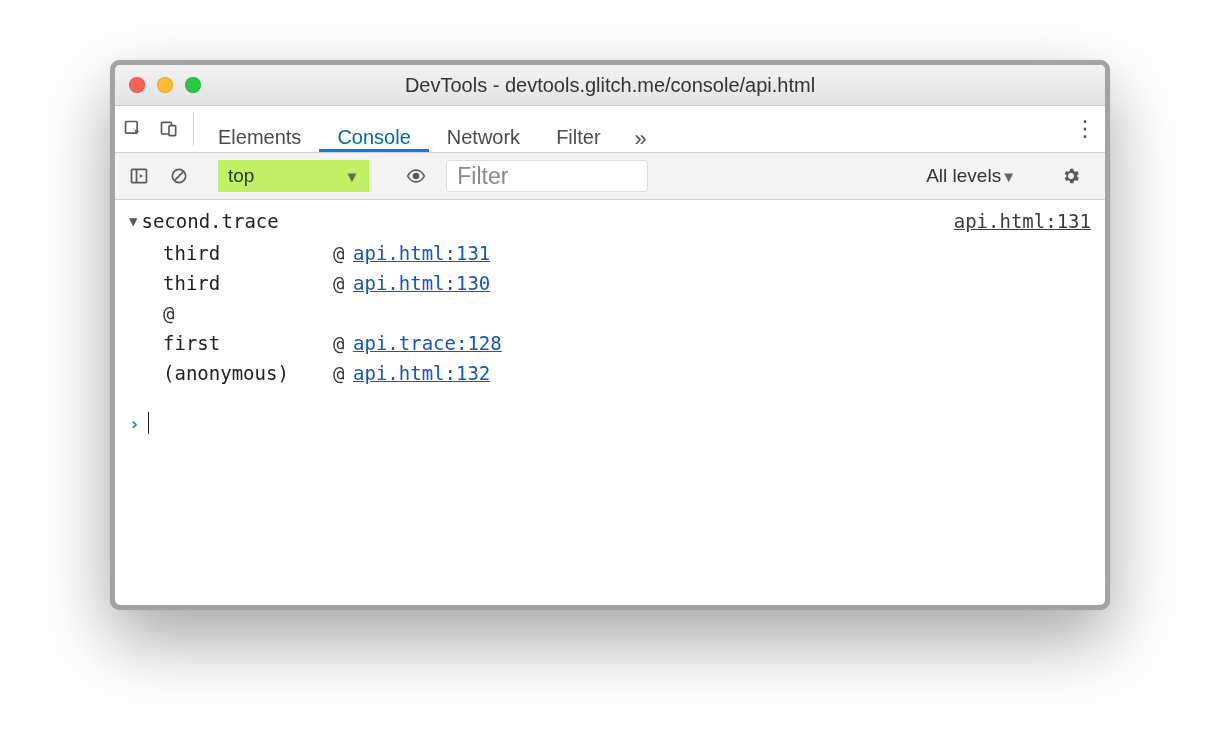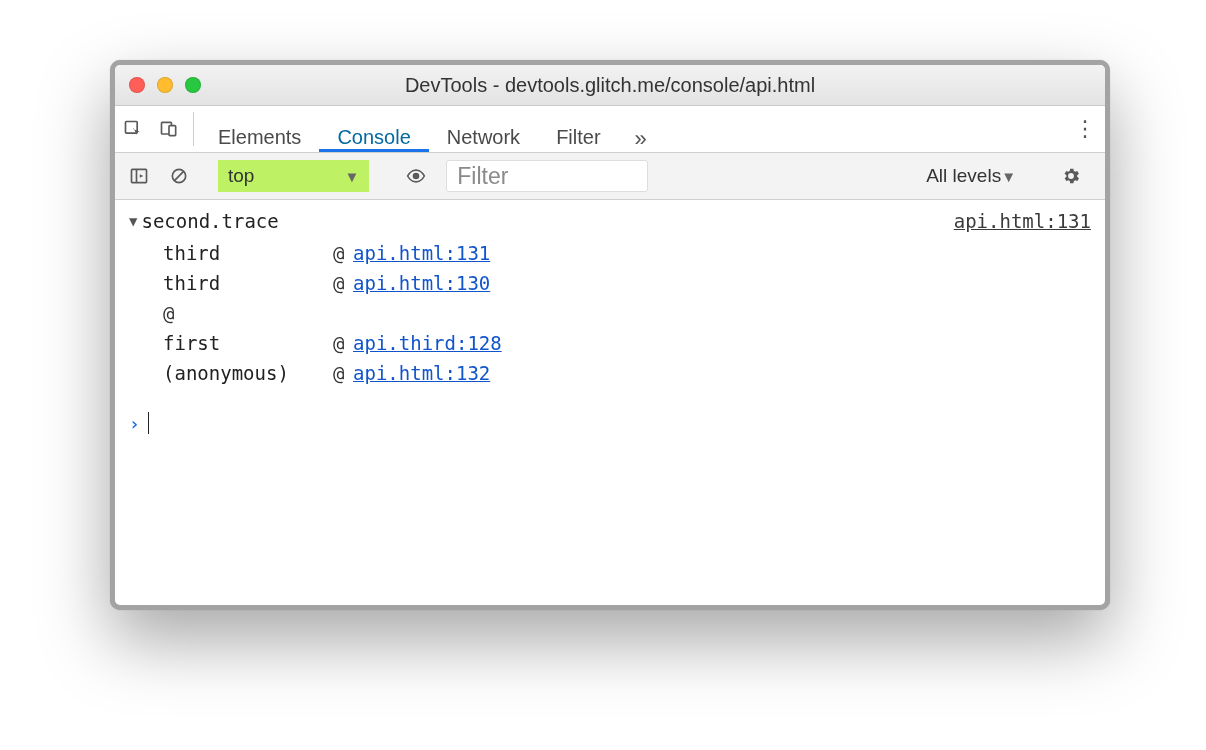--- a/index.html
+++ b/index.html
@@ -316,21 +316,21 @@
             <span class="fn">third</span>
             <span class="at">@</span>
             <a class="loc">api.html:130</a>
           </div>
           <div class="frame">
             <span class="at">@</span>
           </div>
           <div class="frame">
             <span class="fn">first</span>
             <span class="at">@</span>
-            <a class="loc">api.third:128</a>
+            <a class="loc">api.trace:128</a>
           </div>
           <div class="frame">
             <span class="fn">(anonymous)</span>
             <span class="at">@</span>
             <a class="loc">api.html:132</a>
           </div>
         </div>
 
       <div class="prompt">
         <span class="chev">›</span>

